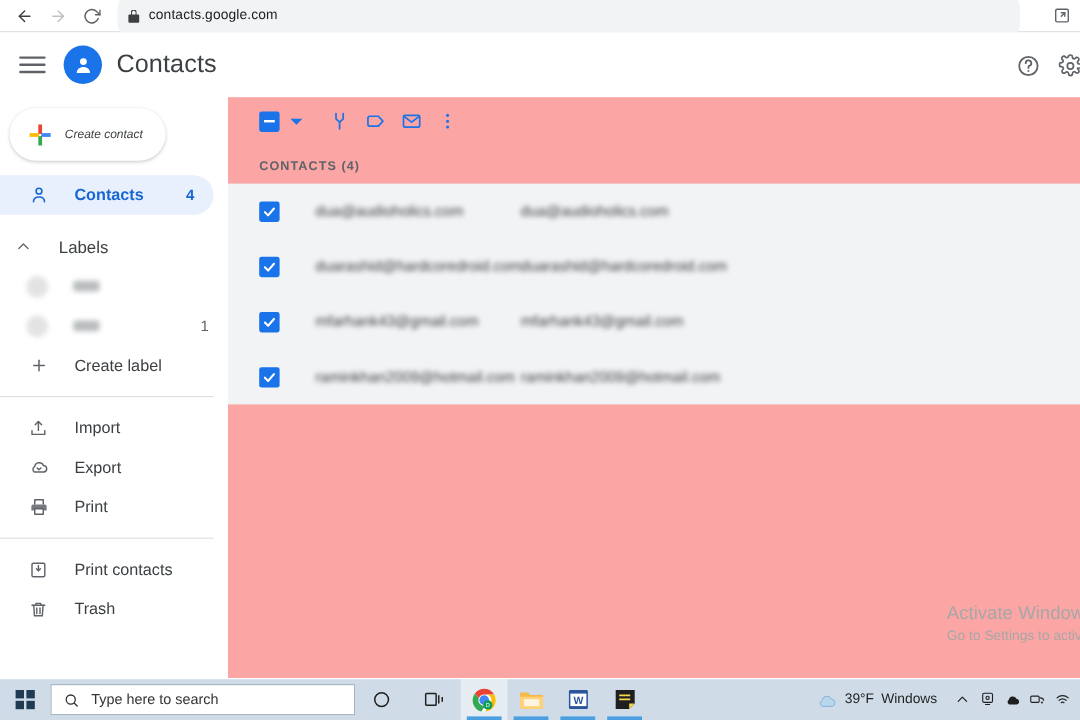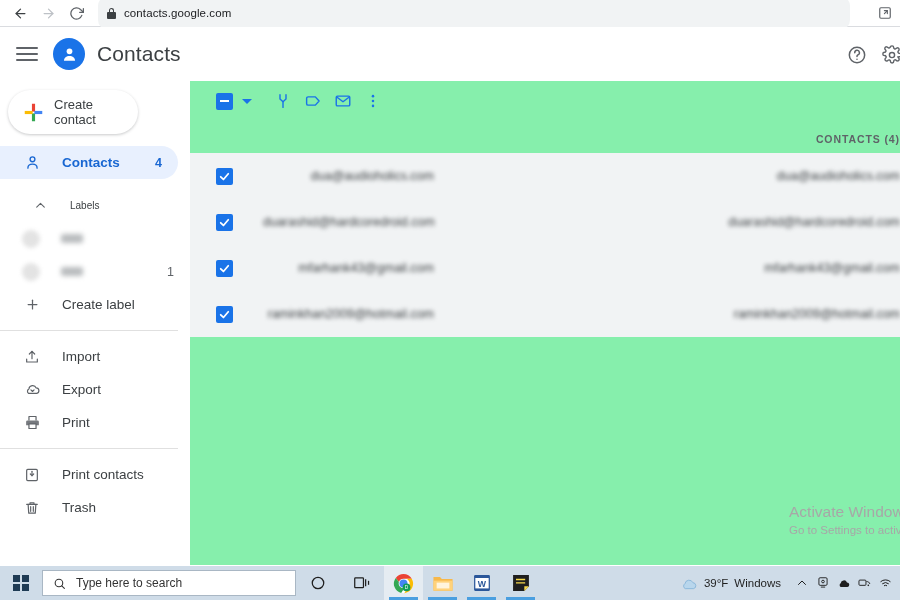--- a/index.html
+++ b/index.html
@@ -61,48 +61,48 @@
   .hdr-icon { position: absolute; top: 45px; width: 20px; height: 20px; cursor: pointer; }
   .hdr-icon.help { left: 847px; }
   .hdr-icon.gear { left: 882px; }
 
   
   .sidebar { position: absolute; left: 0; top: 81px; width: 190px; height: 484px; background: #fff; }
   .create-btn {
     margin: 9px 0 0 8px; width: 130px; height: 44px; border-radius: 23px; background: #fff;
     box-shadow: 0 1px 3px rgba(60,64,67,.28); display: flex; align-items: center; cursor: pointer;
   }
-  .create-btn .label { font-size: 13px; color: #3c4043; margin-left: 10px; }
+  .create-btn .label { font-size: 10px; color: #3c4043; margin-left: 10px; font-style: italic; }
   .gplus { width: 21px; height: 21px; margin-left: 15px; position: relative; }
   .nav-list { margin-top: 12px; }
   .nav-item {
     height: 33px; display: flex; align-items: center; padding-left: 22px;
     border-radius: 0 17px 17px 0; margin-right: 12px; cursor: pointer;
     font-size: 13.5px; color: #3c4043; position: relative;
   }
   .nav-item .ico { width: 20px; height: 20px; display: flex; align-items: center;
     justify-content: center; color: #5f6368; flex: 0 0 auto; }
   .nav-item .txt { margin-left: 20px; white-space: nowrap; }
   .nav-item .count { position: absolute; right: 16px; font-size: 12.5px; color: #5f6368; }
   .nav-item.active { background: #e8f0fe; color: #1967d2; font-weight: bold; }
   .nav-item.active .ico { color: #1967d2; }
   .nav-item.active .count { color: #1967d2; }
   .labels-head {
-    height: 33px; display: flex; align-items: center; padding-left: 30px;
-    font-size: 10px; color: #3c4043; cursor: pointer; margin-top: 10px;
+    height: 33px; display: flex; align-items: center; padding-left: 9px;
+    font-size: 14px; color: #3c4043; cursor: pointer; margin-top: 10px;
   }
   .labels-head .txt { margin-left: 20px; }
   .label-row { height: 33px; display: flex; align-items: center; padding-left: 22px; position: relative; cursor: pointer; }
   .blur-dot { width: 18px; height: 18px; border-radius: 50%; background: #e3e3e3; filter: blur(2.2px); }
   .blur-text { height: 9px; width: 22px; background: #b9bcbe; margin-left: 21px; filter: blur(2.4px); border-radius: 2px; }
   .label-row .count { position: absolute; right: 16px; font-size: 12.5px; color: #5f6368; }
   .nav-sep { height: 1px; background: #e0e0e0; margin: 9px 12px 9px 0; }
 
   
-  .content { position: absolute; left: 190px; top: 81px; width: 710px; height: 484px; background: #86efac; text-align: right; }
+  .content { position: absolute; left: 190px; top: 81px; width: 710px; height: 484px; background: #fca5a5; }
   .toolbar { height: 40px; display: flex; align-items: center; padding-left: 26px; }
   .tb-item { display: flex; align-items: center; justify-content: center; cursor: pointer; color: #1a73e8; }
   .cb-indeterminate {
     width: 17px; height: 17px; background: #1a73e8; border-radius: 2px;
     display: flex; align-items: center; justify-content: center;
   }
   .cb-indeterminate .dash { width: 9px; height: 2px; background: #fff; }
   .caret { width: 0; height: 0; border-left: 5px solid transparent; border-right: 5px solid transparent;
     border-top: 5px solid #1a73e8; margin-left: 9px; cursor: pointer; }
   .tb-gap { width: 22px; }

